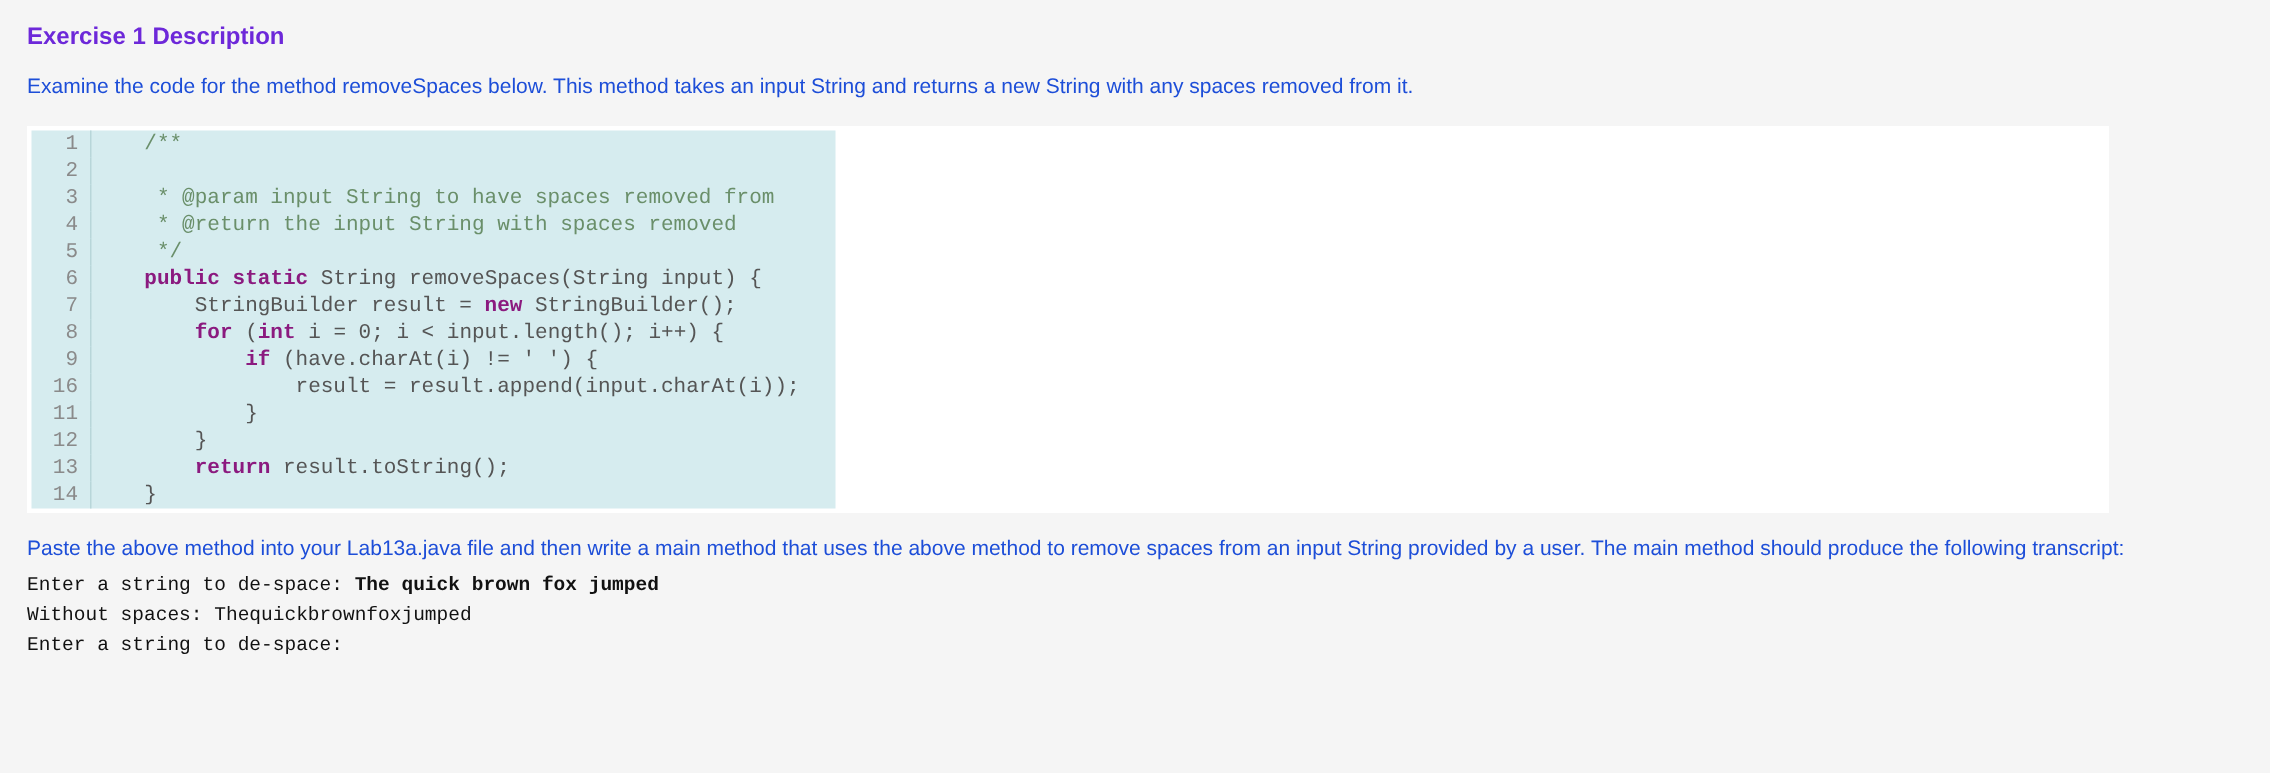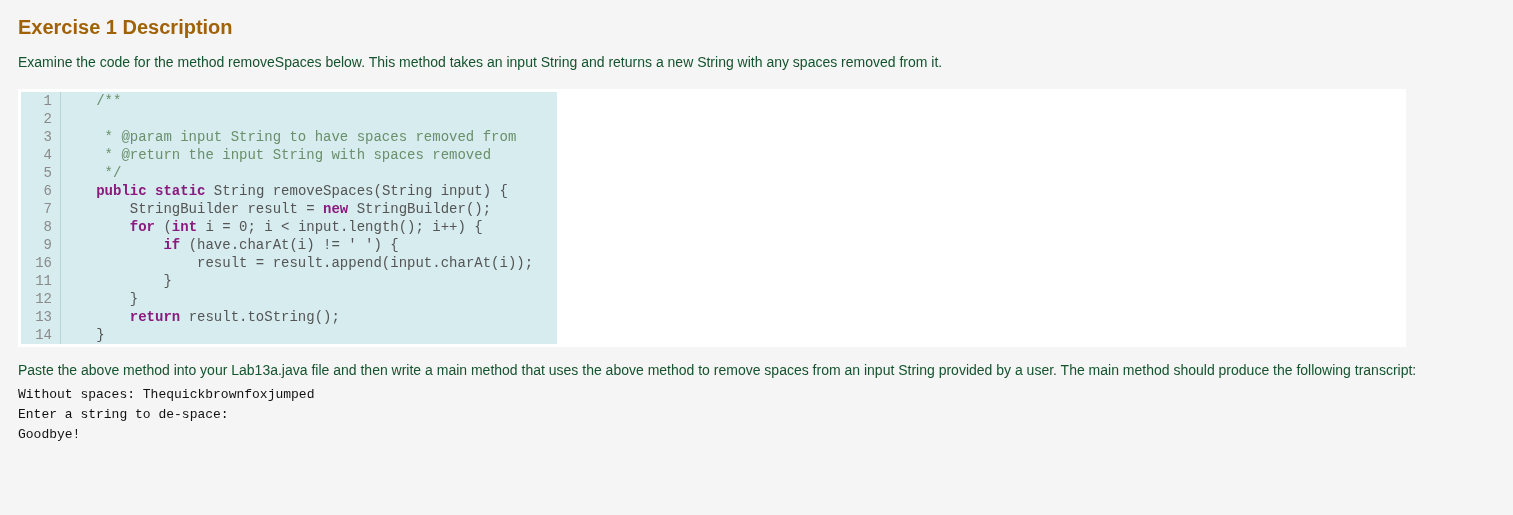--- a/index.html
+++ b/index.html
@@ -10,28 +10,28 @@
     font-size: 14px;
     color: #222;
     width: 1513px;
   }
   .page {
     padding: 10px 18px 30px 18px;
   }
   h2.title {
     font-family: Verdana, Geneva, sans-serif;
     font-weight: bold;
-    font-size: 20px;
-    color: #a16207;
+    font-size: 16px;
+    color: #6d28d9;
     margin: 6px 0 14px 0;
   }
   p.body-text {
     font-family: Verdana, Geneva, sans-serif;
     font-size: 14px;
-    color: #14532d;
+    color: #1d4ed8;
     margin: 8px 0 18px 0;
     line-height: 1.3;
   }
   .code-wrap {
     background: #fff;
     padding: 3px;
     width: 1382px;
   }
   .code-block {
     display: inline-block;
@@ -122,18 +122,18 @@
           <div class="code-cell">       <span class="kw">return</span><span class="fn"> result.toString();</span></div>
         </div><div class="code-row">
           <div class="gutter">14</div>
           <div class="code-cell">   <span class="fn">}</span></div>
         </div></div>
   </div>
 
   <p class="body-text" style="margin-top:14px;margin-bottom:4px;">Paste the above method into your Lab13a.java file and then write a main method that uses the above method to remove spaces from an input String provided by a user. The main method should produce the following transcript:</p>
 
   <div class="transcript" id="transcript">
+      <div class="line"><span>Enter a string to de-space: </span><span class="bold">The quick brown fox jumped</span></div>
       <div class="line"><span>Without spaces: Thequickbrownfoxjumped</span></div>
       <div class="line"><span>Enter a string to de-space:</span></div>
-      <div class="line"><span>Goodbye!</span></div>
     </div>
 
 </div>
 
 </body></html>

